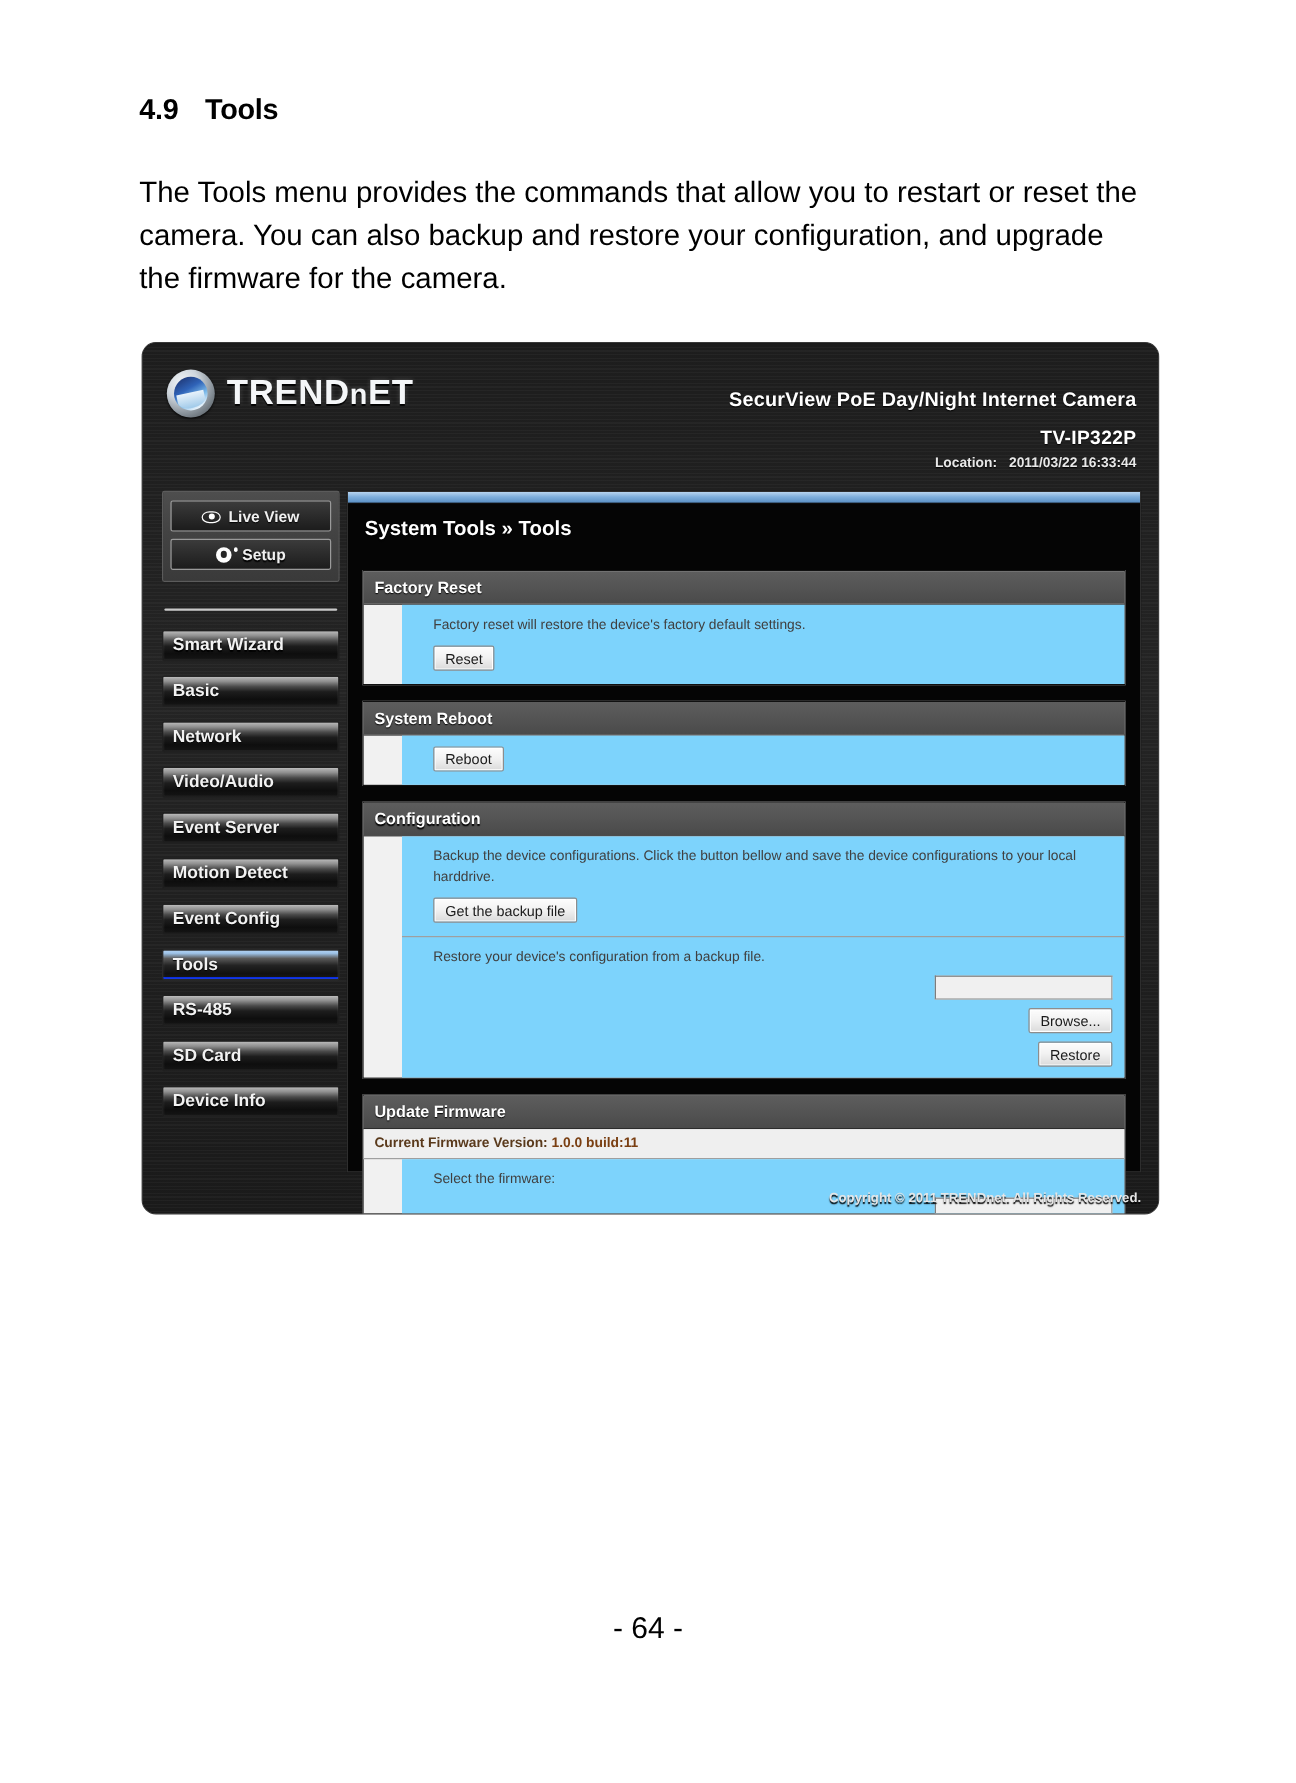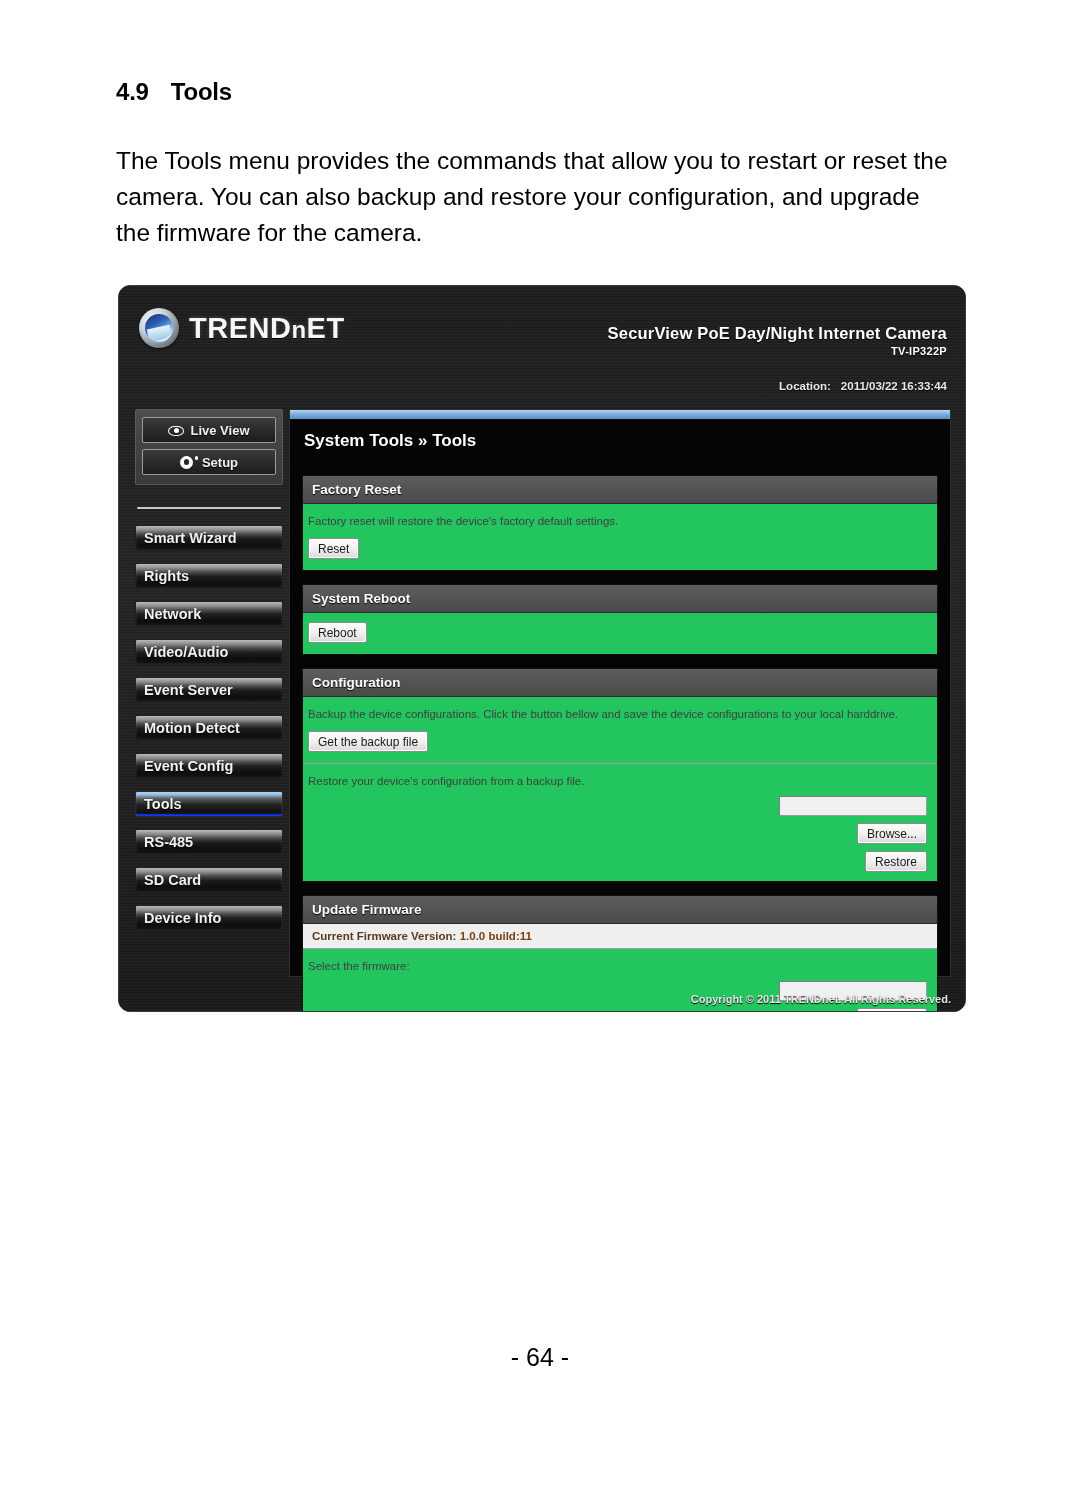--- a/index.html
+++ b/index.html
@@ -138,23 +138,23 @@
     color: #ffffff;
     text-shadow: 0 1px 1px #000;
   }
   .model-line1 {
     font-size: 16.5px;
     font-weight: bold;
     letter-spacing: 0.2px;
     white-space: nowrap;
   }
   .model-line2 {
-    font-size: 11px;
-    font-weight: bold;
-    margin-top: 2px;
+    font-size: 16px;
+    font-weight: bold;
+    margin-top: 14px;
     letter-spacing: 0.3px;
   }
   .loc-row {
     position: absolute;
     right: 18px;
     top: 94px;
     font-size: 11.5px;
     font-weight: bold;
     color: #e8e8e8;
     text-shadow: 0 1px 1px #000;
@@ -306,22 +306,23 @@
   .panel-hd {
     background: linear-gradient(to bottom, #5d5d5d 0%, #545454 50%, #4a4a4a 100%);
     color: #ffffff;
     font-size: 13.5px;
     font-weight: bold;
     padding: 6px 0 6px 9px;
     text-shadow: 0 1px 1px #000;
     border-bottom: 1px solid #2c2c2c;
   }
   .panel-bd {
-    background: #22c55e;
-    padding: 9px 10px 11px 5px;
+    background: #7dd3fc;
+    padding: 9px 10px 11px 26px;
+    margin-left: 32px;
   }
   .panel-bd.tight { padding-bottom: 9px; }
   .panel-bd + .panel-bd { border-top: 1px solid #9f9f9f; }
   .desc {
     font-size: 11.5px;
     color: #404040;
     line-height: 17px;
     margin-bottom: 8px;
   }
   .desc.nomargin { margin-bottom: 6px; }
@@ -420,21 +421,21 @@
             <span class="ico ico-gear"></span>
             <span>Setup</span>
           </div>
         </div>
         <div class="side-sep"></div>
 
         <div class="nav-item">
             <span>Smart Wizard</span>
           </div>
         <div class="nav-item">
-            <span>Rights</span>
+            <span>Basic</span>
           </div>
         <div class="nav-item">
             <span>Network</span>
           </div>
         <div class="nav-item">
             <span>Video/Audio</span>
           </div>
         <div class="nav-item">
             <span>Event Server</span>
           </div>

